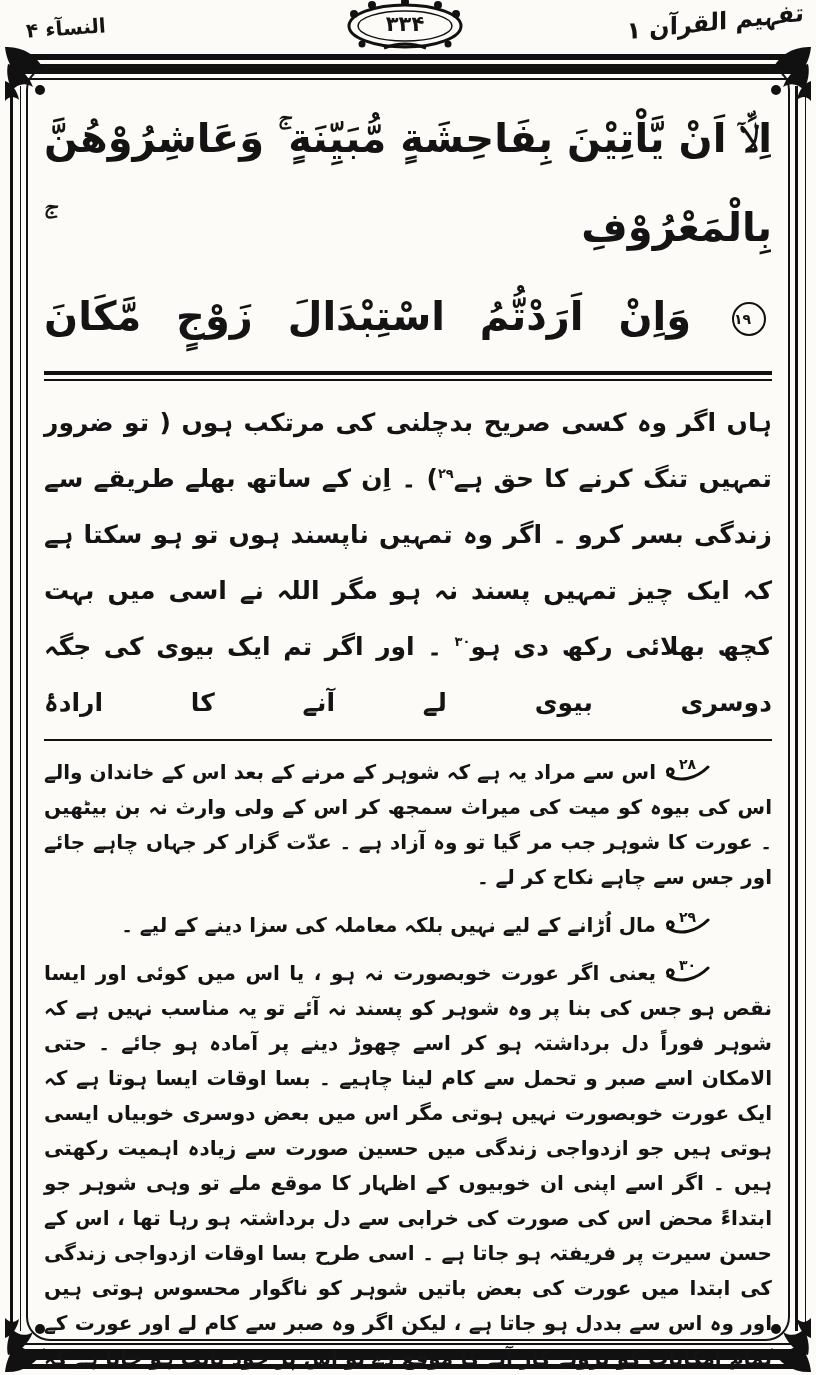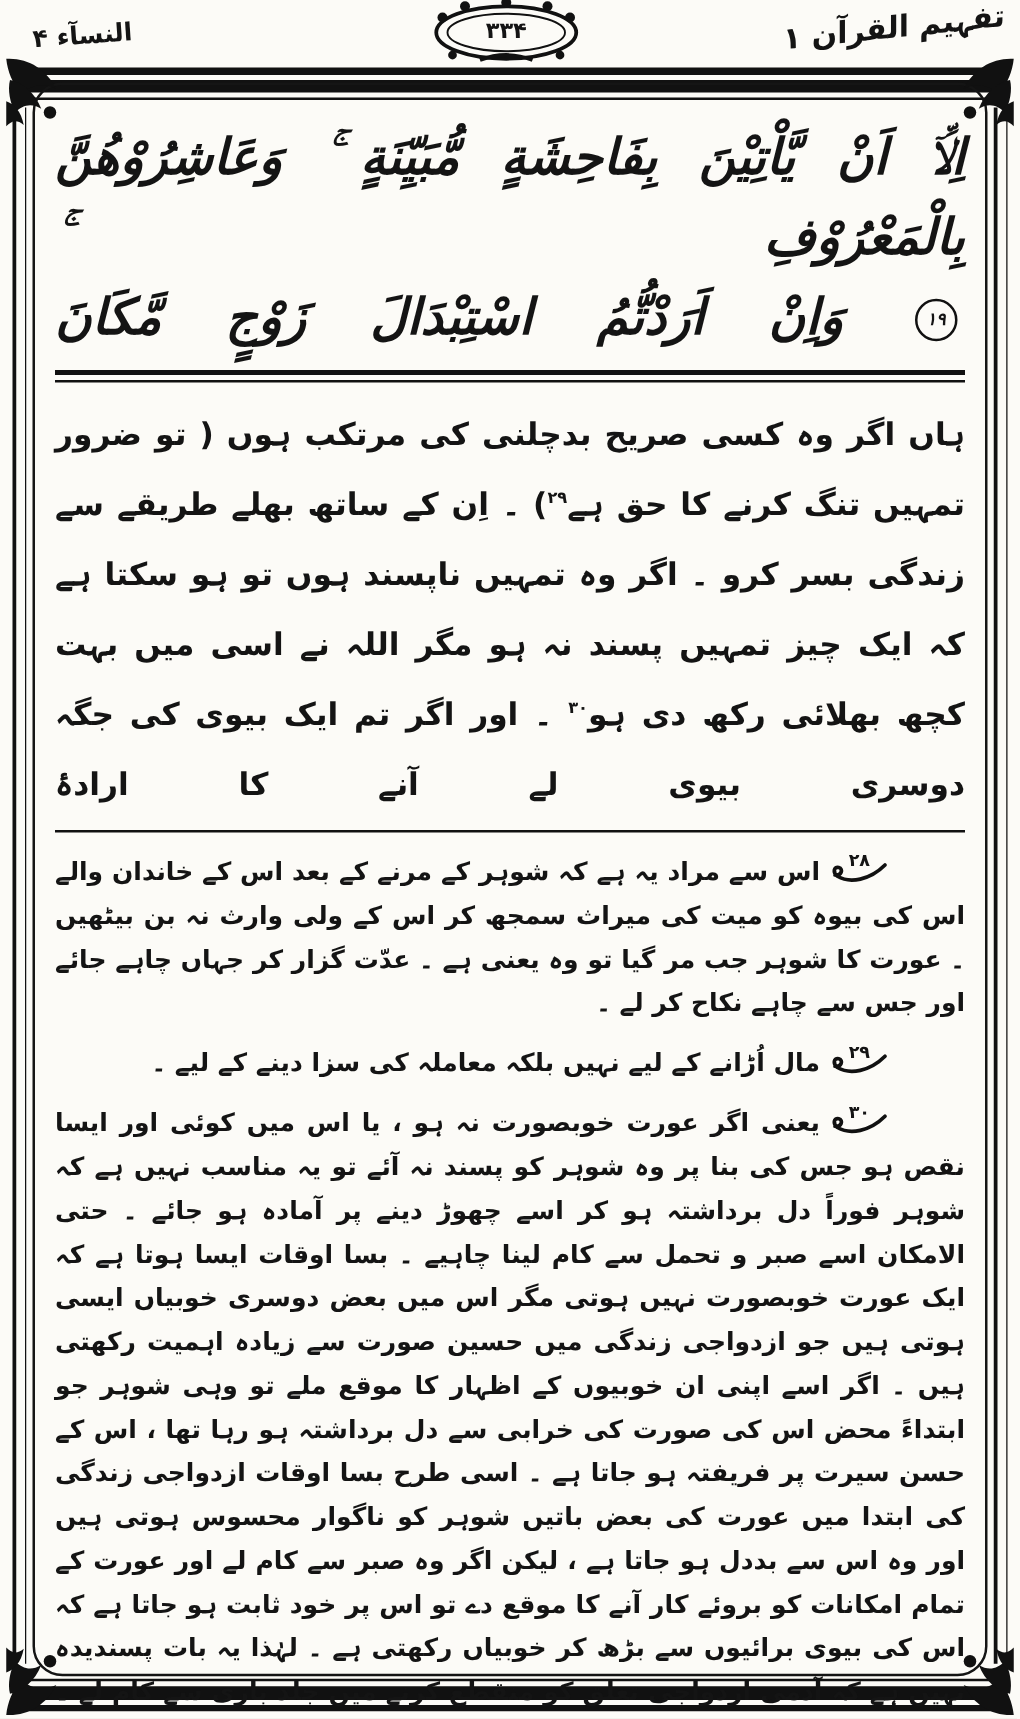--- a/index.html
+++ b/index.html
@@ -7,21 +7,21 @@
     position:relative; width:816px; height:1375px; margin:0 auto;
     background:#fcfbf7; color:#141414; overflow:hidden;
     font-family:"DejaVu Sans", sans-serif;
   }
   
   .hdr-left{position:absolute; top:16px; left:26px; font-size:20px; font-weight:700; transform:rotate(-4deg);}
   .hdr-right{position:absolute; top:8px; right:12px; font-size:24px; font-weight:700; transform:rotate(-6deg) skewX(-6deg);}
   .medallion{position:absolute; top:0px; left:344px; width:122px; height:52px;}
   .medallion svg{position:absolute; inset:0;}
   .med-num{position:absolute; inset:0; display:flex; align-items:center; justify-content:center;
-           font-size:18px; font-weight:700; padding-bottom:4px;}
+           font-size:21px; font-weight:700; padding-bottom:4px;}
   
   .band{position:absolute; left:8px; right:8px; background:transparent;}
   .band .bar{background:#111; border-radius:1px;}
   .band-top{top:54px;}
   .band-top .b1{height:6px; margin:0 6px;}
   .band-top .b2{height:10px; margin:4px 2px 0 2px;}
   .band-top .b3{height:2px; margin:4px 10px 0 10px;}
   .band-bottom{bottom:6px;}
   .band-bottom .b1{height:2px; margin:0 10px 4px 10px;}
   .band-bottom .b2{height:11px; margin:0 2px 4px 2px;}
@@ -32,23 +32,23 @@
   .inner-frame{position:absolute; left:26px; right:26px; top:66px; bottom:34px;
                border:2px solid #151515; border-radius:24px;}
   .corner{position:absolute; width:46px; height:58px;}
   .corner svg{width:100%; height:100%;}
   .c-tl{top:44px; left:2px;}
   .c-tr{top:44px; right:2px; transform:scaleX(-1);}
   .c-bl{bottom:0px; left:2px; transform:scaleY(-1);}
   .c-br{bottom:0px; right:2px; transform:scale(-1,-1);}
   
   .content{position:absolute; left:44px; right:44px; top:94px; direction:rtl;}
-  .quran{font-size:40px; font-weight:700; line-height:64px;font-style:italic;}
+  .quran{font-size:40px; font-weight:700; line-height:89px;}
   .qline{text-align:justify; text-align-last:justify; white-space:normal;}
-  .ayah{display:inline-flex; align-items:center; justify-content:center;
+  .ayah{display:inline-flex; align-items:center; justify-content:flex-end;
         width:30px; height:30px; border:2.5px solid #111; border-radius:50%;
         font-size:14px; font-weight:700; vertical-align:middle; margin:0 6px;}
   .rule-double{margin-top:10px; height:4px; border-top:4px solid #111; border-bottom:2px solid #111;}
   .translation{margin:14px 0 0 0; font-size:25px; font-weight:700; line-height:56px;
                text-align:justify; text-align-last:justify;}
   .fnref{font-size:13px; font-weight:700; vertical-align:super; line-height:0;}
   .rule-single{margin-top:8px; height:0; border-top:2.5px solid #111;}
   .commentary{margin-top:14px; font-size:20px; font-weight:600; line-height:35px; text-align:justify;}
   .commentary p{margin:0;}
   .commentary .note{margin-top:13px; text-indent:62px;}
@@ -153,21 +153,21 @@
     <div class="rule-single"></div>
 
     <div class="commentary">
 
       <p class="note">
         <span class="fn-marker">
           <span class="fn-num">۲۸</span>
           <svg width="46" height="20" viewBox="0 0 46 20">
               <path d="M44 4 C 32 16 16 19 6 13 C 2 10 3 5 7 6 C 11 7 9 13 4 12" fill="none" stroke="#111" stroke-width="3" stroke-linecap="round"></path>
             </svg>
-        </span><span>اس سے مراد یہ ہے کہ شوہر کے مرنے کے بعد اس کے خاندان والے اس کی بیوہ کو میت کی میراث سمجھ کر اس کے ولی وارث نہ بن بیٹھیں ۔ عورت کا شوہر جب مر گیا تو وہ یعنی ہے ۔ عدّت گزار کر جہاں چاہے جائے اور جس سے چاہے نکاح کر لے ۔</span>
+        </span><span>اس سے مراد یہ ہے کہ شوہر کے مرنے کے بعد اس کے خاندان والے اس کی بیوہ کو میت کی میراث سمجھ کر اس کے ولی وارث نہ بن بیٹھیں ۔ عورت کا شوہر جب مر گیا تو وہ آزاد ہے ۔ عدّت گزار کر جہاں چاہے جائے اور جس سے چاہے نکاح کر لے ۔</span>
       </p>
 
       <p class="note">
         <span class="fn-marker">
           <span class="fn-num">۲۹</span>
           <svg width="46" height="20" viewBox="0 0 46 20">
               <path d="M44 4 C 32 16 16 19 6 13 C 2 10 3 5 7 6 C 11 7 9 13 4 12" fill="none" stroke="#111" stroke-width="3" stroke-linecap="round"></path>
             </svg>
         </span><span>مال اُڑانے کے لیے نہیں بلکہ معاملہ کی سزا دینے کے لیے ۔</span>
       </p>

